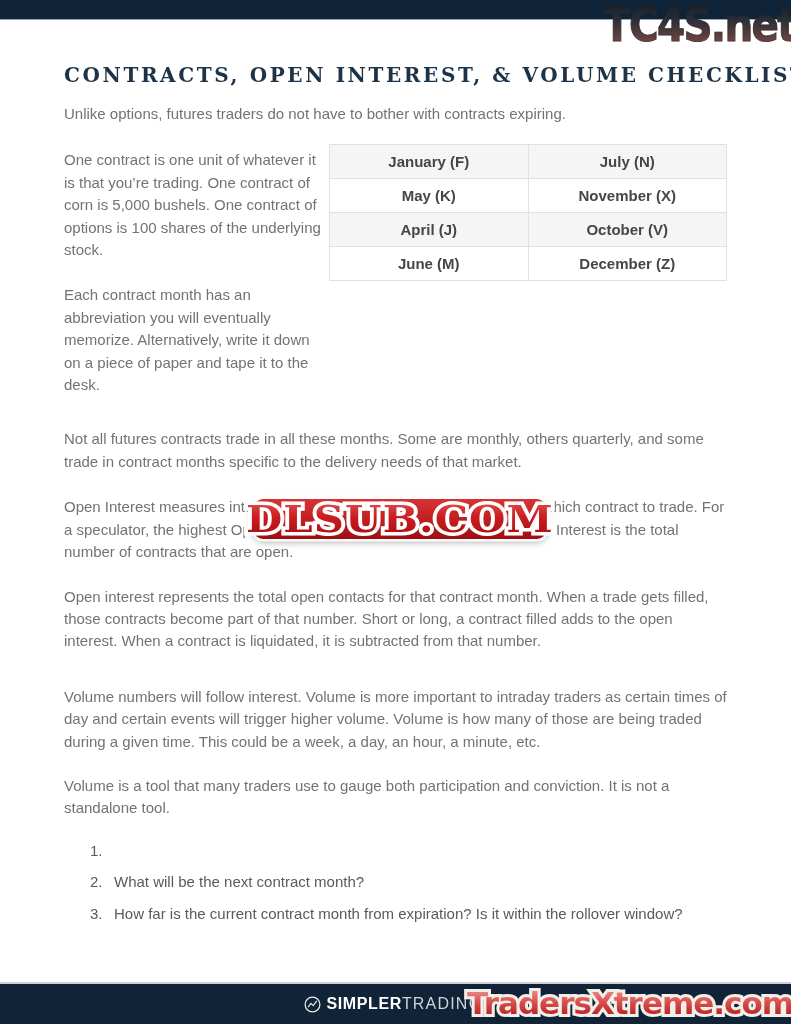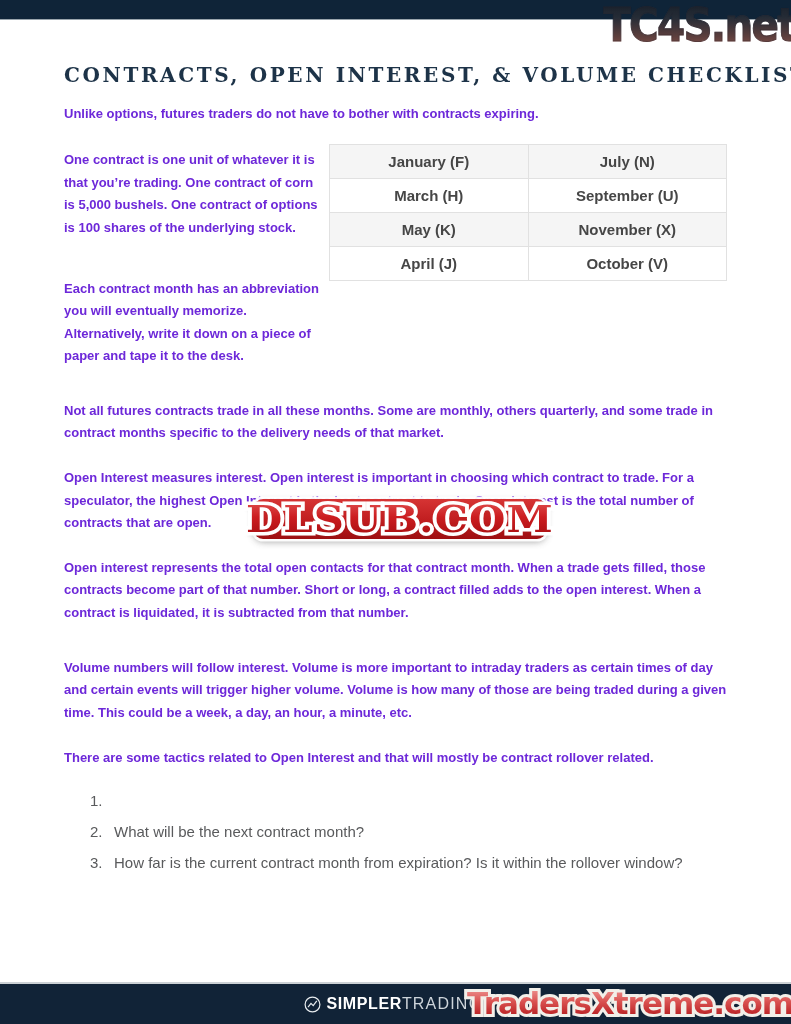--- a/index.html
+++ b/index.html
@@ -41,31 +41,30 @@
     font-family:"DejaVu Serif","Liberation Serif",serif;
     font-weight:bold;
     font-size:20px; line-height:28px;
     letter-spacing:2.6px;
     color:#1d3348;
     white-space:nowrap;
   }
 
   p.body-text {
     margin-top:22px;
-    font-size:13px; line-height:22.4px;
-    color:#6d28d9;
-    font-weight:bold;
+    font-size:15px; line-height:22.4px;
+    color:#737373;
   }
   .intro { margin-top:14px !important; }
 
   
   .two-col { display:flex; margin-top:19px; align-items:flex-start;justify-content:space-between; }
   .left-col { width:276px; margin-right:6px; }
   .left-col p { margin-top:0; }
-  .left-col p + p { margin-top:39px; }
+  .left-col p + p { margin-top:23px; }
   .left-col p:first-child { padding-top:5px; }
 
   table.month-table {
     width:424px; border-collapse:collapse;
     font-size:15px;
   }
   .month-table td {
     width:50%; height:34px;
     border:1px solid #e1e1e1;
     text-align:center; vertical-align:middle;
@@ -163,40 +162,40 @@
       <p class="body-text">One contract is one unit of whatever it is that you’re trading. One contract of corn is 5,000 bushels. One contract of options is 100 shares of the underlying stock.</p>
       <p class="body-text">Each contract month has an abbreviation you will eventually memorize. Alternatively, write it down on a piece of paper and tape it to the desk.</p>
     </div>
     <table class="month-table">
       <tbody>
         <tr>
           <td>January (F)</td>
           <td>July (N)</td>
         </tr>
         <tr>
-          <td>March (H)</td>
-          <td>September (U)</td>
-        </tr>
-        <tr>
           <td>May (K)</td>
           <td>November (X)</td>
         </tr>
         <tr>
           <td>April (J)</td>
           <td>October (V)</td>
+        </tr>
+        <tr>
+          <td>June (M)</td>
+          <td>December (Z)</td>
         </tr>
       </tbody>
     </table>
   </div>
 
   <p class="body-text" style="margin-top:32px">Not all futures contracts trade in all these months. Some are monthly, others quarterly, and some trade in contract months specific to the delivery needs of that market.</p>
   <p class="body-text" style="margin-top:23px">Open Interest measures interest. Open interest is important in choosing which contract to trade. For a speculator, the highest Open Interest is the best contract to trade. Open Interest is the total number of contracts that are open.</p>
   <p class="body-text">Open interest represents the total open contacts for that contract month. When a trade gets filled, those contracts become part of that number. Short or long, a contract filled adds to the open interest. When a contract is liquidated, it is subtracted from that number.</p>
   <p class="body-text" style="margin-top:33px">Volume numbers will follow interest. Volume is more important to intraday traders as certain times of day and certain events will trigger higher volume. Volume is how many of those are being traded during a given time. This could be a week, a day, an hour, a minute, etc.</p>
-  <p class="body-text" style="margin-top:23px">There are some tactics related to Open Interest and that will mostly be contract rollover related.</p>
+  <p class="body-text">Volume is a tool that many traders use to gauge both participation and conviction. It is not a standalone tool.</p>
 
   <div class="checklist">
     <div class="check-row">
       <span class="check-num">1.</span>
     </div>
     <div class="check-row">
       <span class="check-num">2.</span>
       <span>What will be the next contract month?</span>
     </div>
     <div class="check-row">

